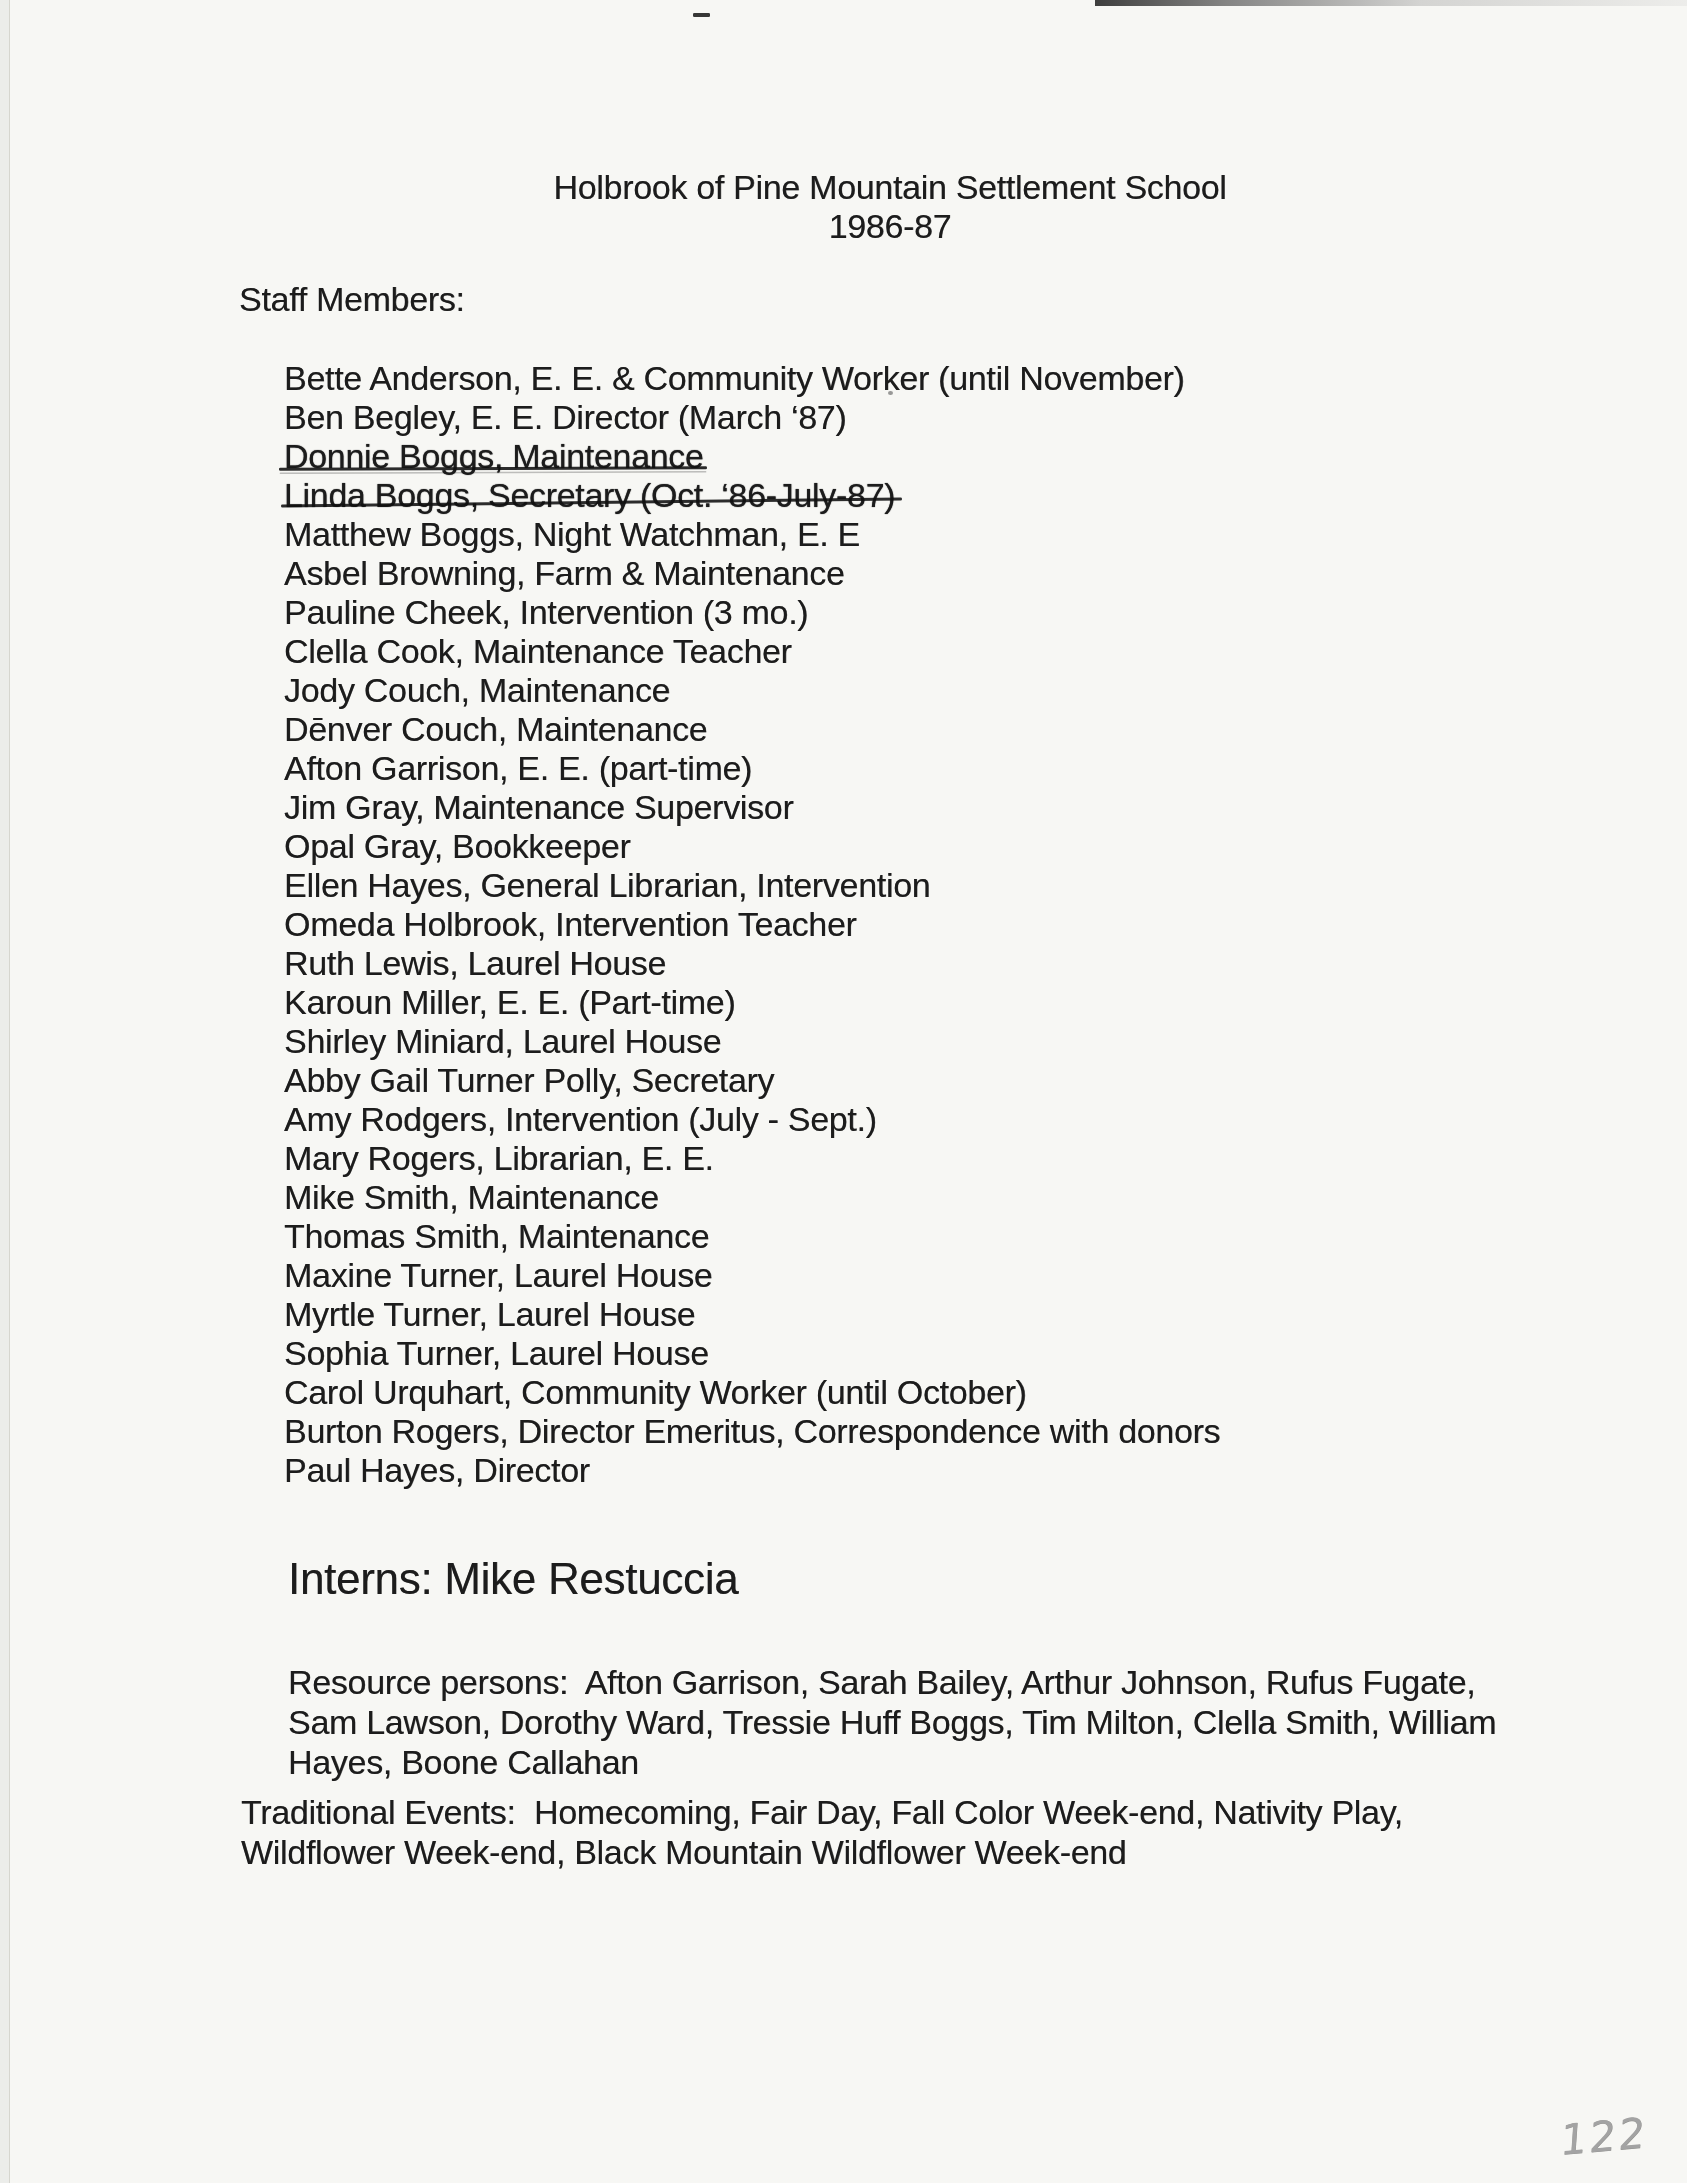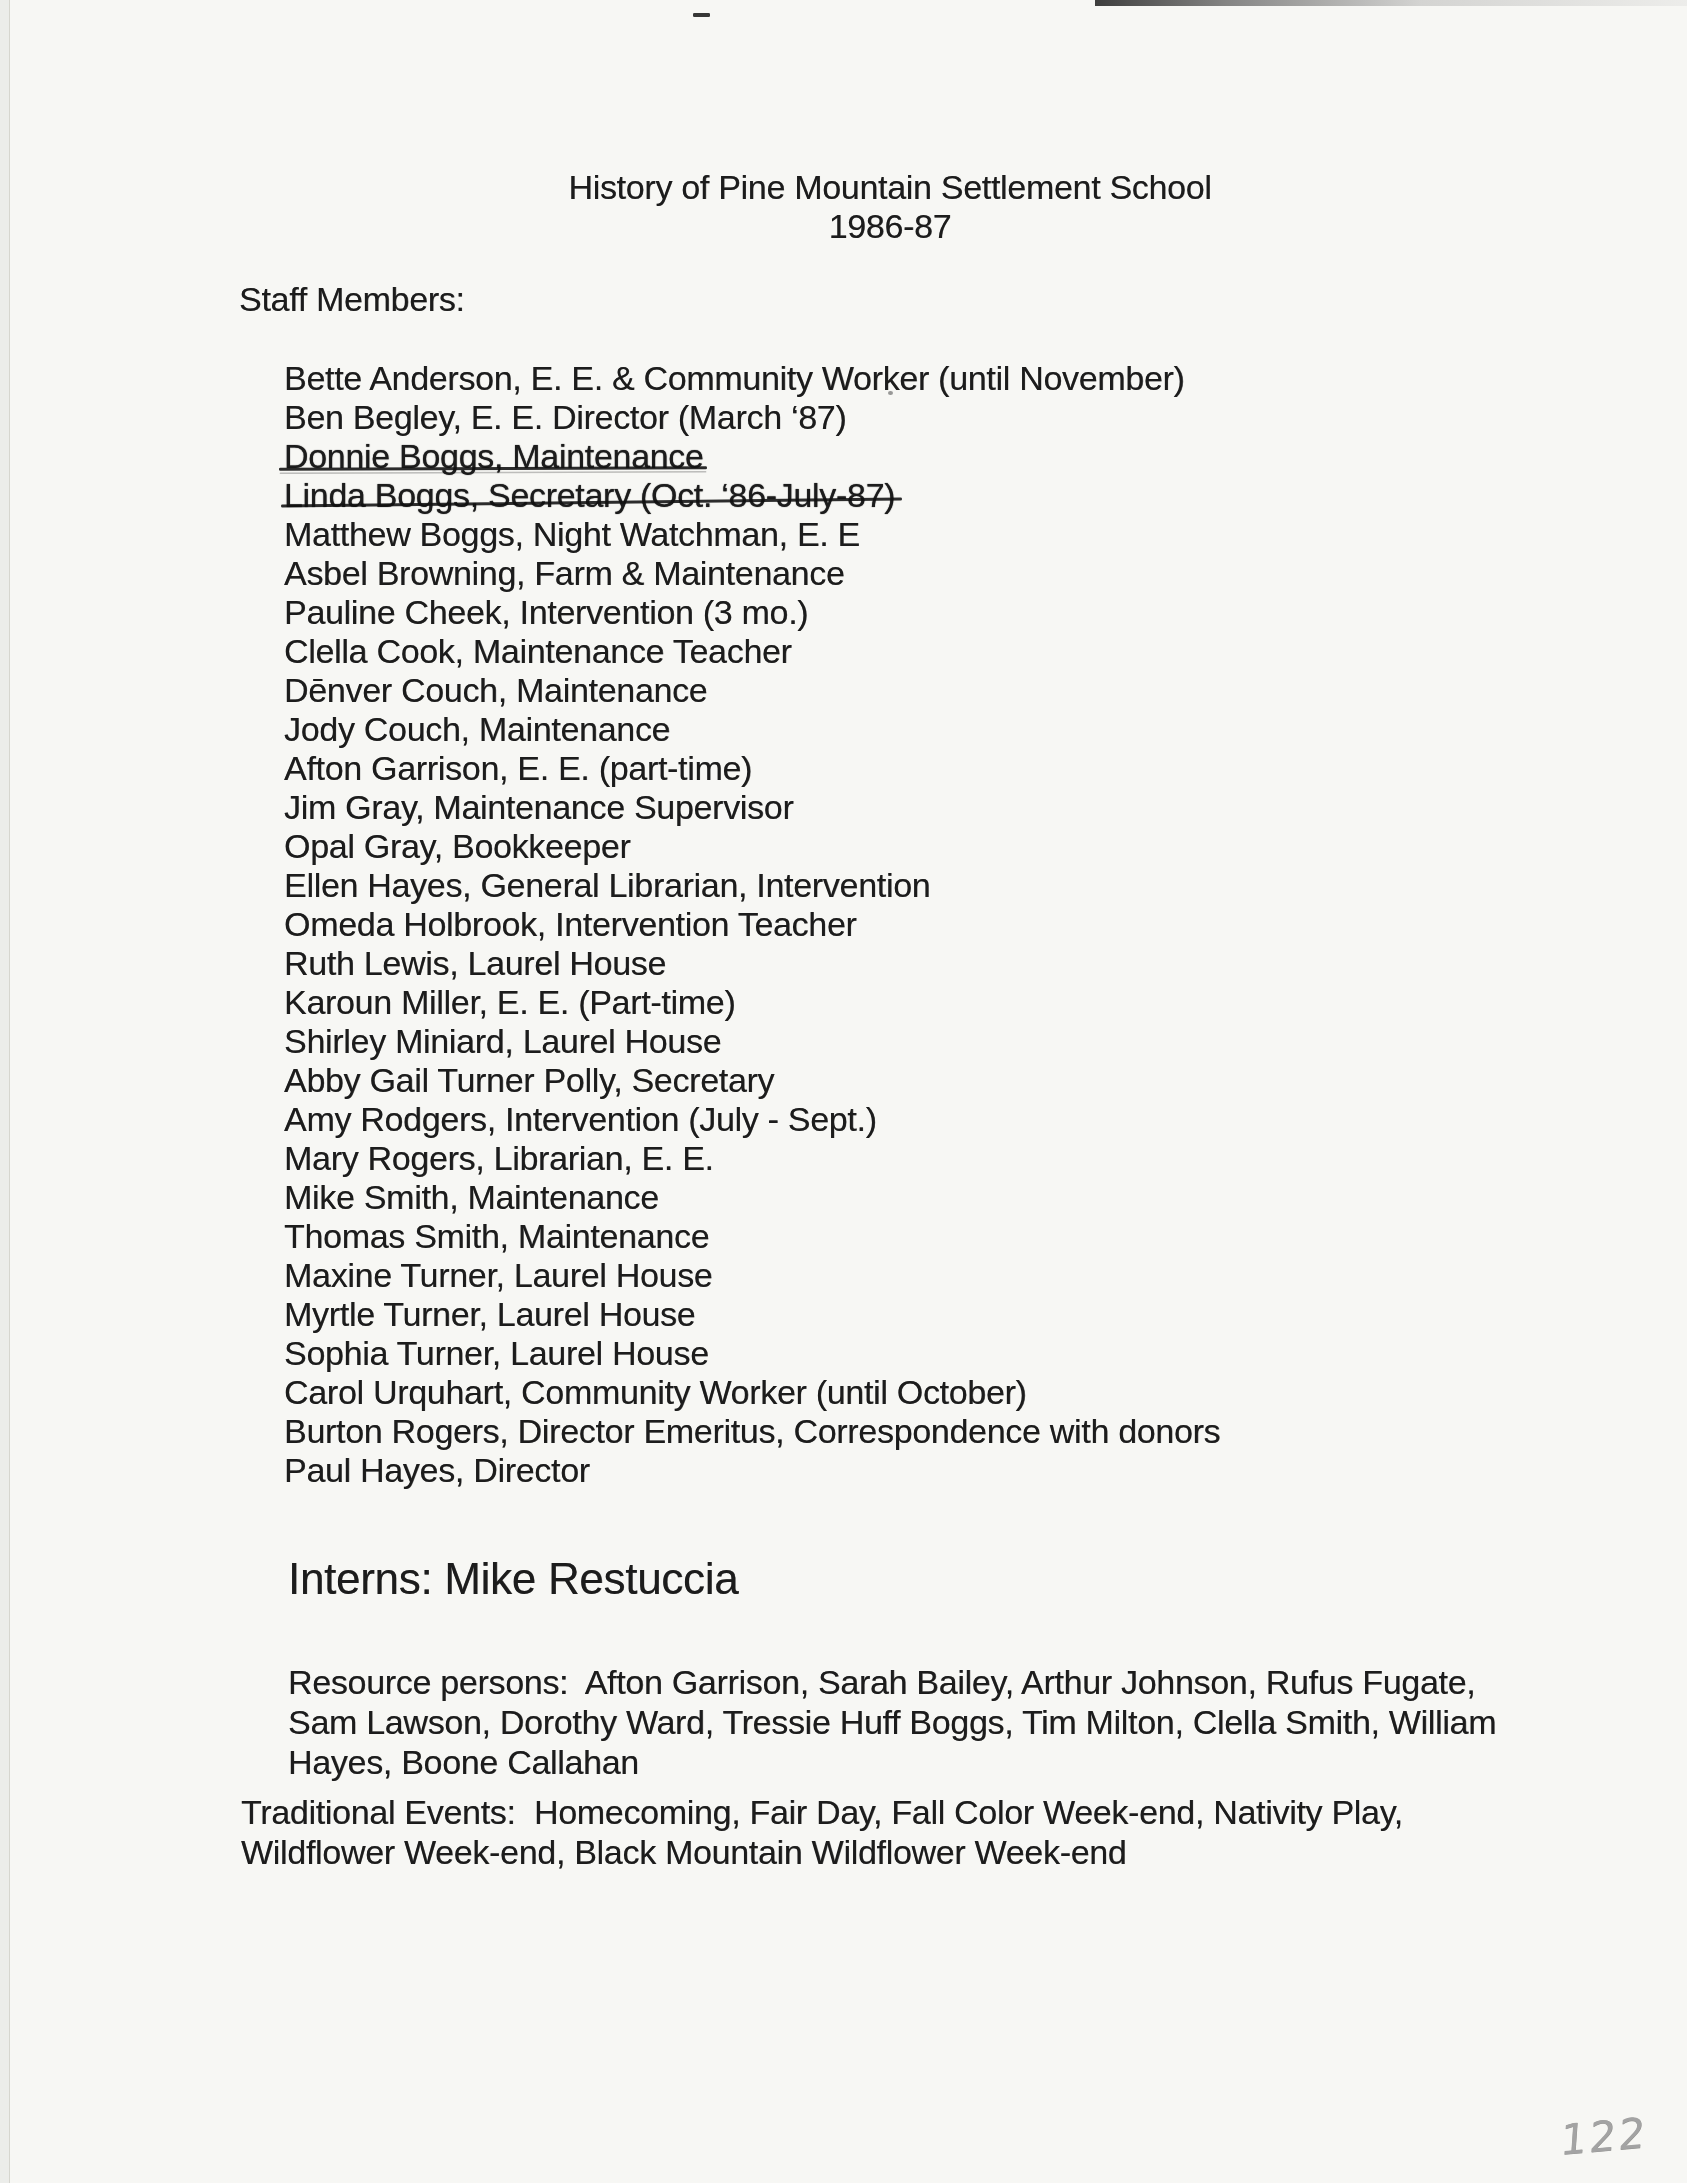--- a/index.html
+++ b/index.html
@@ -98,37 +98,37 @@
 <body>
 
 <div class="page">
 
   <div class="edge-strip"></div>
   <div class="top-streak"></div>
   <div class="top-dash">-</div>
   <div class="scan-dot"></div>
 
   <div class="doc-title">
-    <div class="t">History of Pine Mountain Settlement School</div>
+    <div class="t">Holbrook of Pine Mountain Settlement School</div>
     <div class="t">1986-87</div>
   </div>
 
   <div class="staff-heading t">Staff Members:</div>
 
   <div class="staff-list" id="staff-list">
       <div><span class="t">Bette Anderson, E. E. &amp; Community Worker (until November)</span></div>
       <div><span class="t">Ben Begley, E. E. Director (March ‘87)</span></div>
       <div><span class="t struck strike-low">Donnie Boggs, Maintenance</span></div>
       <div><span class="t struck strike-rise">Linda Boggs, Secretary (Oct. ‘86-July-87)</span></div>
       <div><span class="t">Matthew Boggs, Night Watchman, E. E</span></div>
       <div><span class="t">Asbel Browning, Farm &amp; Maintenance</span></div>
       <div><span class="t">Pauline Cheek, Intervention (3 mo.)</span></div>
       <div><span class="t">Clella Cook, Maintenance Teacher</span></div>
+      <div><span class="t">Jody Couch, Maintenance</span></div>
       <div><span class="t">Dēnver Couch, Maintenance</span></div>
-      <div><span class="t">Jody Couch, Maintenance</span></div>
       <div><span class="t">Afton Garrison, E. E. (part-time)</span></div>
       <div><span class="t">Jim Gray, Maintenance Supervisor</span></div>
       <div><span class="t">Opal Gray, Bookkeeper</span></div>
       <div><span class="t">Ellen Hayes, General Librarian, Intervention</span></div>
       <div><span class="t">Omeda Holbrook, Intervention Teacher</span></div>
       <div><span class="t">Ruth Lewis, Laurel House</span></div>
       <div><span class="t">Karoun Miller, E. E. (Part-time)</span></div>
       <div><span class="t">Shirley Miniard, Laurel House</span></div>
       <div><span class="t">Abby Gail Turner Polly, Secretary</span></div>
       <div><span class="t">Amy Rodgers, Intervention (July - Sept.)</span></div>

